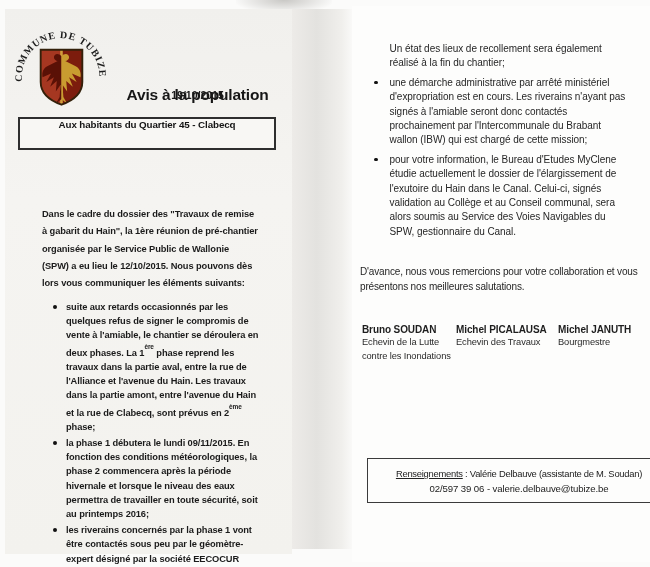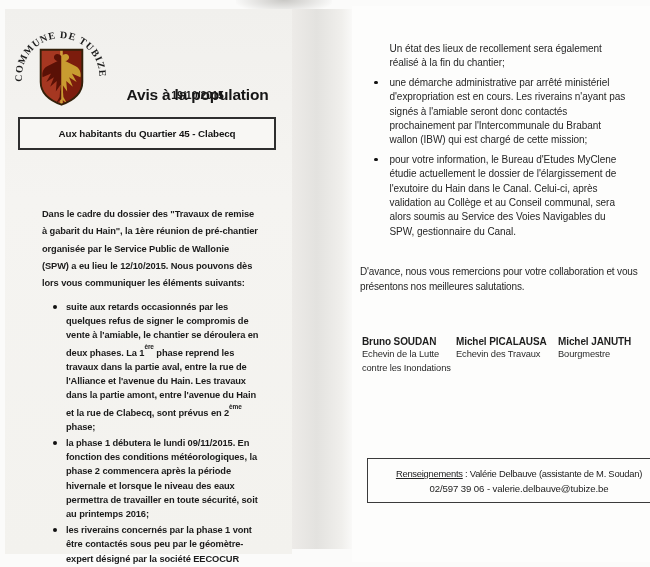--- a/index.html
+++ b/index.html
@@ -33,38 +33,38 @@
     position:absolute; left:95px; top:41px; width:195px;
     text-align:center; font-size:15.5px; font-weight:700; letter-spacing:-0.2px; color:#161616;margin-top:36px;
   }
   .lp-date{
     position:absolute; left:95px; top:80px; width:195px;
     text-align:center; font-size:10.5px; font-weight:700; color:#1a1a1a;
   }
   .banner{
     position:absolute; left:13px; top:108px; width:258px; height:33px;
     border:2px solid #2e2e2e; background:#f8f7f4;
-    display:flex; align-items:center; justify-content:center;
+    display:flex; justify-content:center;
     font-size:9.8px; font-weight:700; letter-spacing:-0.1px; color:#141414;
   }
   .lp-text{ font-size:9.3px; font-weight:700; letter-spacing:-0.1px; color:#1b1b1b; }
   .salutation{ position:absolute; left:37px; top:156px; line-height:16.5px; }
   .intro{ position:absolute; left:37px; top:197px; width:216px; line-height:17.3px; }
   .lp-bullets{ position:absolute; left:48px; top:291px; width:210px; }
   .bullet-item{ display:flex; line-height:14.2px; margin-bottom:2px; }
   .dot{ flex:0 0 4px; width:4px; height:4px; border-radius:50%; background:#111; margin:5px 9px 0 0; }
   .dot.hidden{ visibility:hidden; }
   sup.sp{ font-size:6.5px; font-weight:700; position:relative; top:-3px; }
   
   .rp-text{ font-size:10px; font-weight:400; letter-spacing:-0.05px; color:#262626; }
   .rp-bullets{ position:absolute; left:22px; top:36px; width:252px; }
   .rp-bullets .bullet-item{ line-height:14.4px; margin-bottom:5px; }
   .rp-bullets .dot{ flex:0 0 3.5px; width:3.5px; height:3.5px; margin:5px 12px 0 0; }
   .closing{ position:absolute; left:8px; top:246px; width:278px; line-height:15.3px; letter-spacing:-0.15px;margin-top:12px; }
-  .signatures{ position:absolute; left:0; top:318px; width:298px; height:60px;margin-top:12px; }
+  .signatures{ position:absolute; left:0; top:318px; width:298px; height:60px; }
   .sig{ position:absolute; top:0; }
   .sig-1{ left:10px;  width:100px; }
   .sig-2{ left:104px; width:102px; }
   .sig-3{ left:206px; width:90px;  }
   .sig-name{ font-size:10px; font-weight:700; letter-spacing:-0.1px; color:#1e1e1e; }
   .sig-role{ font-size:9.3px; font-weight:400; letter-spacing:-0.1px; line-height:13.5px; margin-top:1px; color:#2a2a2a; }
   .contact-box{
     position:absolute; left:15px; top:452px; width:304px;
     border:1.5px solid #3b3b3b; padding:9px 4px 8px 4px;
     text-align:center; background:#fdfdfc;
@@ -145,21 +145,21 @@
     <div class="bullet-item">
       <span class="dot hidden"></span>
       <span>Un état des lieux de recollement sera également réalisé à la fin du chantier;</span>
     </div>
     <div class="bullet-item">
       <span class="dot"></span>
       <span>une démarche administrative par arrêté ministériel d'expropriation est en cours. Les riverains n'ayant pas signés à l'amiable seront donc contactés prochainement par l'Intercommunale du Brabant wallon (IBW) qui est chargé de cette mission;</span>
     </div>
     <div class="bullet-item">
       <span class="dot"></span>
-      <span>pour votre information, le Bureau d'Etudes MyClene étudie actuellement le dossier de l'élargissement de l'exutoire du Hain dans le Canal. Celui-ci, après validation au Collège et au Conseil communal, sera alors soumis au Service des Voies Navigables du SPW, gestionnaire du Canal.</span>
+      <span>pour votre information, le Bureau d'Etudes MyClene étudie actuellement le dossier de l'élargissement de l'exutoire du Hain dans le Canal. Celui-ci, signés validation au Collège et au Conseil communal, sera alors soumis au Service des Voies Navigables du SPW, gestionnaire du Canal.</span>
     </div>
   </div>
 
   <div class="closing rp-text">D'avance, nous vous remercions pour votre collaboration et vous présentons nos meilleures salutations.</div>
 
   <div class="signatures">
     <div class="sig sig-1">
       <div class="sig-name">Bruno SOUDAN</div>
       <div class="sig-role">Echevin de la Lutte contre les Inondations</div>
     </div>

